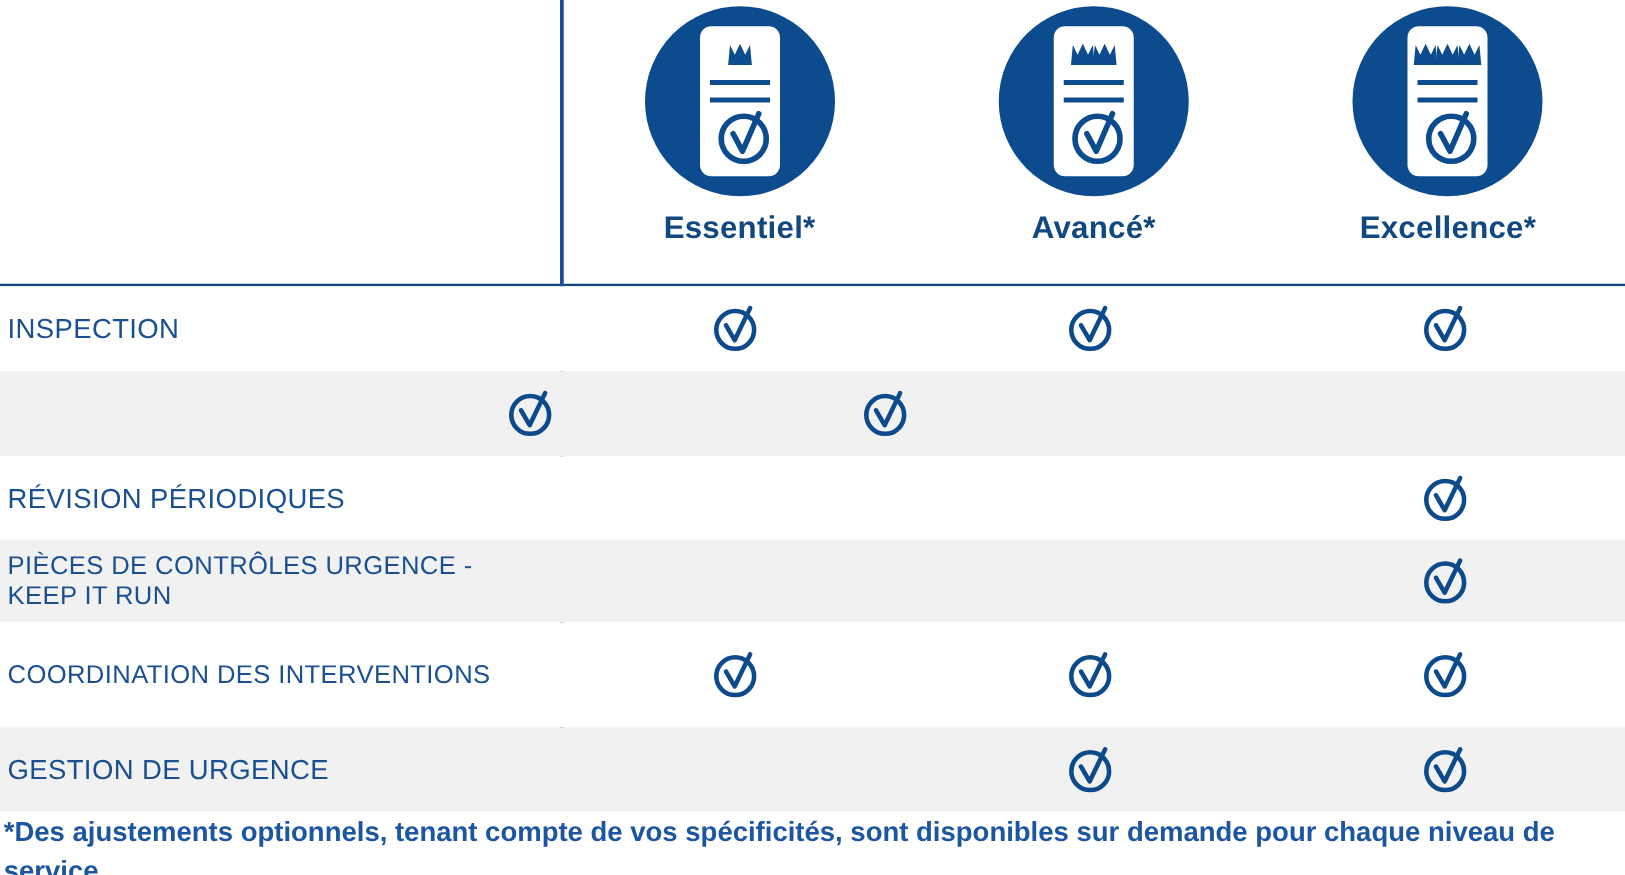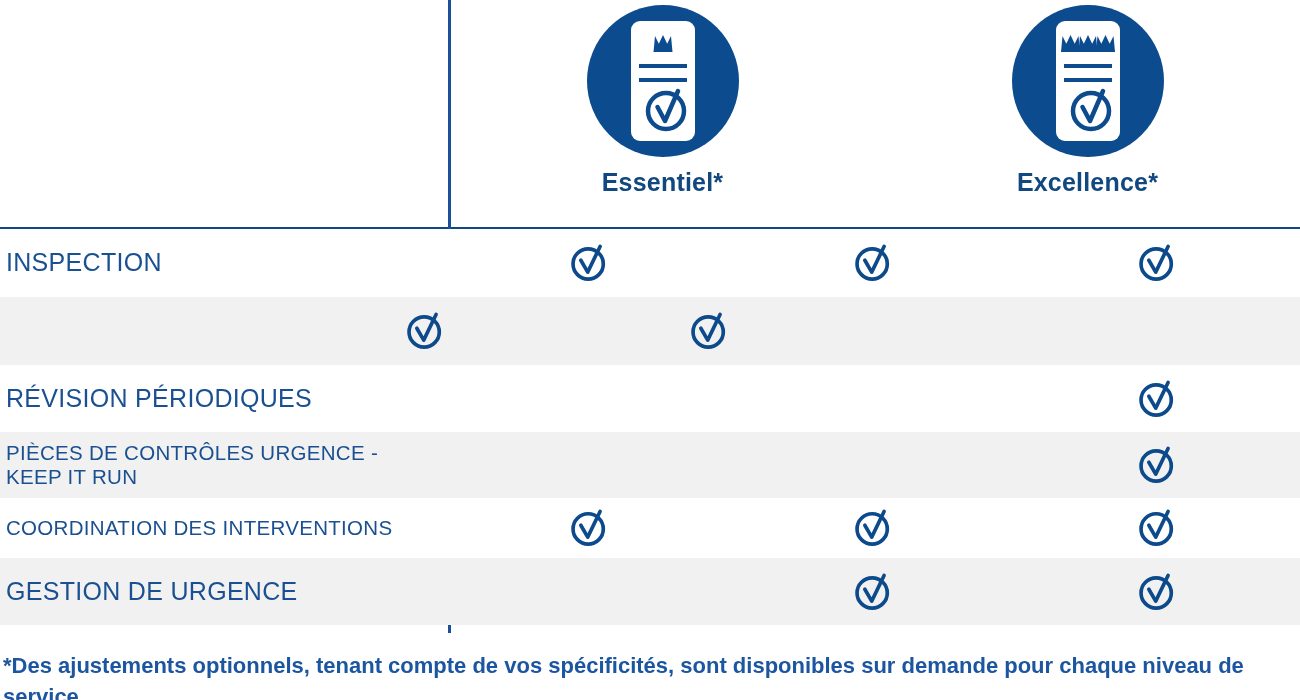--- a/index.html
+++ b/index.html
@@ -104,21 +104,21 @@
   }
   .row.shaded { background: #f1f1f1; }
   .row.plain { background: #ffffff; }
 
   .row-label {
     width: 448px;
     flex: none;
     box-sizing: border-box;
     padding-left: 6px;
     padding-right: 10px;
-    font-size: 25px;
+    font-size: 22px;
     color: #1a5091;
     letter-spacing: 0.3px;
     line-height: 1.17;
   }
   .row-label.small { font-size: 20.5px; }
 
   .row-cells {
     width: 852px;
     flex: none;
     display: flex;
@@ -164,20 +164,46 @@
           L 85.5 47 Z" fill="#0c4b8e"></path>
     <rect x="52" y="59" width="48" height="4" fill="#0c4b8e"></rect>
     <rect x="52" y="73" width="48" height="4" fill="#0c4b8e"></rect>
     <g transform="translate(79, 106)">
       <circle cx="0" cy="0" r="18" fill="none" stroke="#0c4b8e" stroke-width="4.5"></circle>
       <path d="M -8.5 -4 L -1 10 L 12 -20" fill="none" stroke="#0c4b8e" stroke-width="4.5" stroke-linecap="round" stroke-linejoin="round"></path>
     </g>
   </svg>
           </div>
           <div class="tier-label">Essentiel*</div>
+        </div>
+        <div class="header-col">
+          <div class="badge">
+  <svg width="152" height="152" viewBox="0 0 152 152" aria-hidden="true">
+    <rect x="44" y="16" width="64" height="120" rx="9" ry="9" fill="#ffffff"></rect>
+    <path d="M 57.75 47 L 59.25 31
+          L 63.07 38.84
+          L 67.25 30
+          L 71.43 38.84
+          L 75.25 31
+          L 76.75 47 Z" fill="#0c4b8e"></path>
+              <path d="M 75.25 47 L 76.75 31
+          L 80.57 38.84
+          L 84.75 30
+          L 88.93 38.84
+          L 92.75 31
+          L 94.25 47 Z" fill="#0c4b8e"></path>
+    <rect x="52" y="59" width="48" height="4" fill="#0c4b8e"></rect>
+    <rect x="52" y="73" width="48" height="4" fill="#0c4b8e"></rect>
+    <g transform="translate(79, 106)">
+      <circle cx="0" cy="0" r="18" fill="none" stroke="#0c4b8e" stroke-width="4.5"></circle>
+      <path d="M -8.5 -4 L -1 10 L 12 -20" fill="none" stroke="#0c4b8e" stroke-width="4.5" stroke-linecap="round" stroke-linejoin="round"></path>
+    </g>
+  </svg>
+          </div>
+          <div class="tier-label">Avancé*</div>
         </div>
         <div class="header-col">
           <div class="badge">
   <svg width="152" height="152" viewBox="0 0 152 152" aria-hidden="true">
     <rect x="44" y="16" width="64" height="120" rx="9" ry="9" fill="#ffffff"></rect>
     <path d="M 49 47 L 50.5 31
           L 54.32 38.84
           L 58.5 30
           L 62.68 38.84
           L 66.5 31
@@ -285,21 +311,21 @@
           <div class="cell">
             <span>
   <svg width="44" height="44" viewBox="0 0 48 48" aria-hidden="true">
     <circle cx="22" cy="25" r="16.5" fill="none" stroke="#0d4a8c" stroke-width="4"></circle>
     <path d="M 14 21 L 21.5 34 L 35 6" fill="none" stroke="#0d4a8c" stroke-width="4" stroke-linecap="round" stroke-linejoin="round"></path>
   </svg>
             </span>
           </div>
         </div>
       </div>
-      <div class="row plain" style="height: 60px;">
+      <div class="row plain" style="height: 84px;">
         <div class="row-label small" style="white-space: pre-line;">COORDINATION DES INTERVENTIONS</div>
         <div class="row-cells">
           <div class="cell">
             <span>
   <svg width="44" height="44" viewBox="0 0 48 48" aria-hidden="true">
     <circle cx="22" cy="25" r="16.5" fill="none" stroke="#0d4a8c" stroke-width="4"></circle>
     <path d="M 14 21 L 21.5 34 L 35 6" fill="none" stroke="#0d4a8c" stroke-width="4" stroke-linecap="round" stroke-linejoin="round"></path>
   </svg>
             </span>
           </div>

